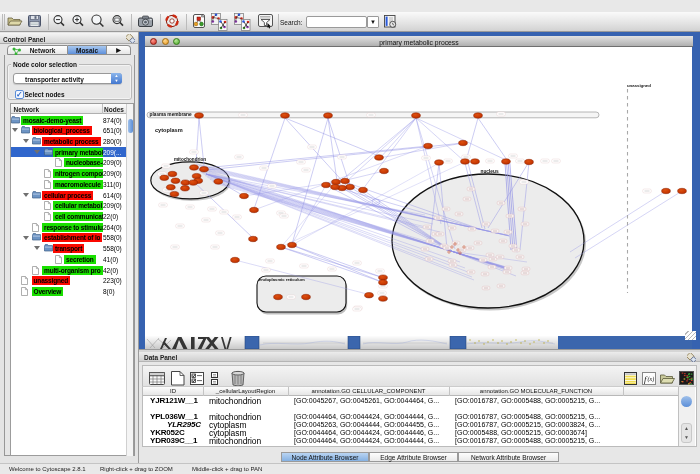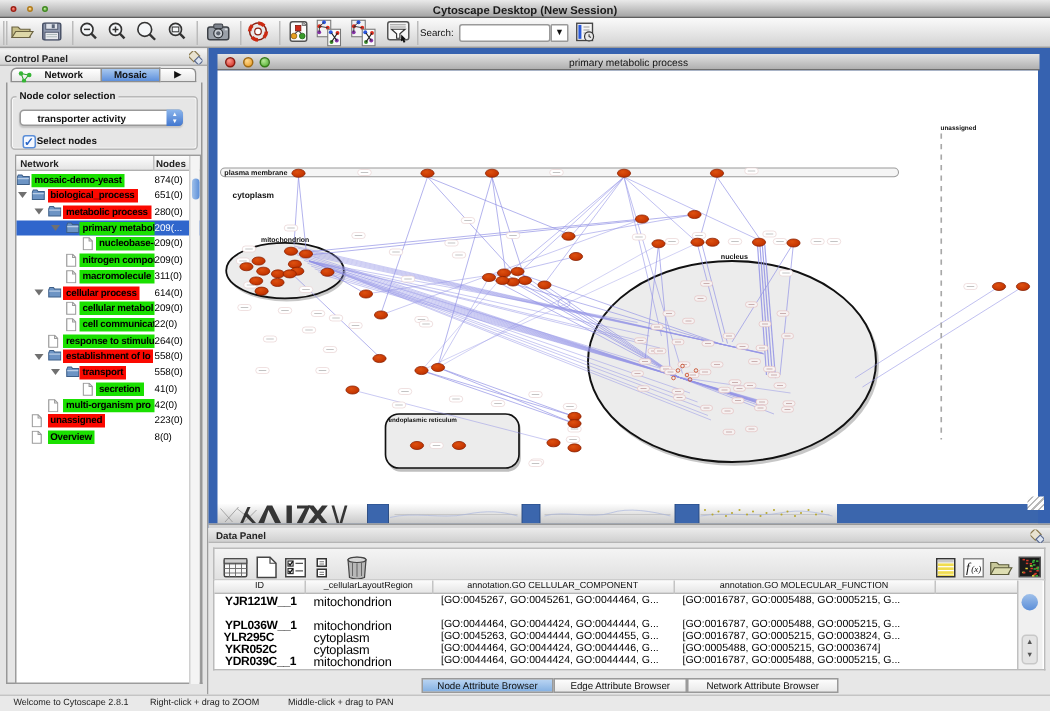--- a/index.html
+++ b/index.html
@@ -59,26 +59,20 @@
 #dp-thead{left:0;top:0;width:537px;height:9px;background:linear-gradient(#fcfcfc,#e6e6e6);border-bottom:1px solid #b8b8b8;font-size:6px;color:#111;}
 .dr{left:0;width:537px;height:8px;font-size:7px;color:#000;white-space:nowrap;position:absolute;line-height:8px;}
 .dtab{top:100px;height:10px;border:1px solid #9a9a9a;font-size:6.5px;color:#111;text-align:center;line-height:9px;background:linear-gradient(#fdfdfd,#e9e9e9);}
 
 #status{left:0;top:463px;width:700px;height:11px;background:#e9e9e9;border-top:1px solid #c4c4c4;font-size:6px;color:#222;}
 .ticon{display:block;}
 </style></head>
 <body>
 <div id="app">
 
-  <div class="abs" id="titlebar">
-    <div class="abs" id="title">Cytoscape Desktop (New Session)</div>
-    <div class="abs tl" style="left:7px;background:radial-gradient(circle at 35% 30%,#ff9a8e,#d93528);border:0.5px solid #a02015;"></div>
-    <div class="abs tl" style="left:17.5px;background:radial-gradient(circle at 35% 30%,#ffe2a0,#eda127);border:0.5px solid #b07b1a;"></div>
-    <div class="abs tl" style="left:28px;background:radial-gradient(circle at 35% 30%,#c4eda0,#54bb2e);border:0.5px solid #3f8a1e;"></div>
-  </div>
 
   <div class="abs" id="toolbar">
     <div class="abs sep" style="left:2px;"></div>
     <div class="abs sep" style="left:4px;"></div>
     <div class="abs sep" style="left:48px;"></div>
     <div class="abs sep" style="left:131px;"></div>
     <div class="abs sep" style="left:160px;"></div>
     <div class="abs sep" style="left:186px;"></div>
     <div class="abs sep" style="left:278px;"></div>
     <svg class="abs" style="left:0;top:0;" width="400" height="20" viewBox="0 0 400 20">
@@ -909,21 +903,21 @@
           <span style="position:absolute;left:151px;width:156px;overflow:hidden;display:inline-block;">[GO:0045267, GO:0045261, GO:0044464, G...</span>
           <span style="position:absolute;left:312px;width:168px;overflow:hidden;display:inline-block;">[GO:0016787, GO:0005488, GO:0005215, G...</span>
         </div>
 <div class="abs dr" style="top:26px;">
           <b style="position:absolute;left:7px;font-size:8px;letter-spacing:-0.2px;">YPL036W__1</b>
           <span style="position:absolute;left:66px;font-size:8.5px;letter-spacing:-0.1px;">mitochondrion</span>
           <span style="position:absolute;left:151px;width:156px;overflow:hidden;display:inline-block;">[GO:0044464, GO:0044424, GO:0044444, G...</span>
           <span style="position:absolute;left:312px;width:168px;overflow:hidden;display:inline-block;">[GO:0016787, GO:0005488, GO:0005215, G...</span>
         </div>
 <div class="abs dr" style="top:34px;">
-          <b style="position:absolute;left:6px;font-size:8px;letter-spacing:-0.2px;">YLR295C</b>
+          <b style="position:absolute;left:24px;font-size:8px;letter-spacing:-0.2px;font-style:italic;">YLR295C</b>
           <span style="position:absolute;left:66px;font-size:8.5px;letter-spacing:-0.1px;">cytoplasm</span>
           <span style="position:absolute;left:151px;width:156px;overflow:hidden;display:inline-block;">[GO:0045263, GO:0044444, GO:0044455, G...</span>
           <span style="position:absolute;left:312px;width:168px;overflow:hidden;display:inline-block;">[GO:0016787, GO:0005215, GO:0003824, G...</span>
         </div>
 <div class="abs dr" style="top:42px;">
           <b style="position:absolute;left:7px;font-size:8px;letter-spacing:-0.2px;">YKR052C</b>
           <span style="position:absolute;left:66px;font-size:8.5px;letter-spacing:-0.1px;">cytoplasm</span>
           <span style="position:absolute;left:151px;width:156px;overflow:hidden;display:inline-block;">[GO:0044464, GO:0044424, GO:0044446, G...</span>
           <span style="position:absolute;left:312px;width:168px;overflow:hidden;display:inline-block;">[GO:0005488, GO:0005215, GO:0003674]</span>
         </div>

